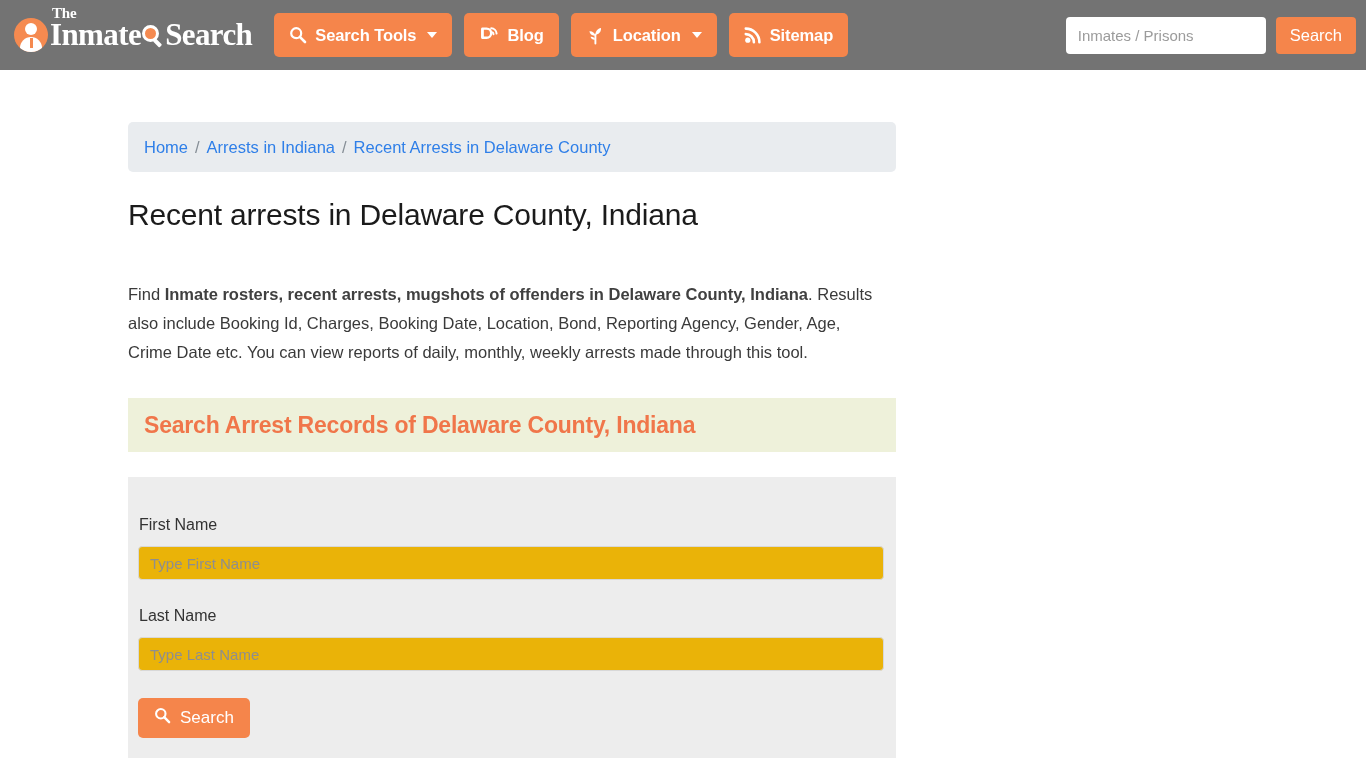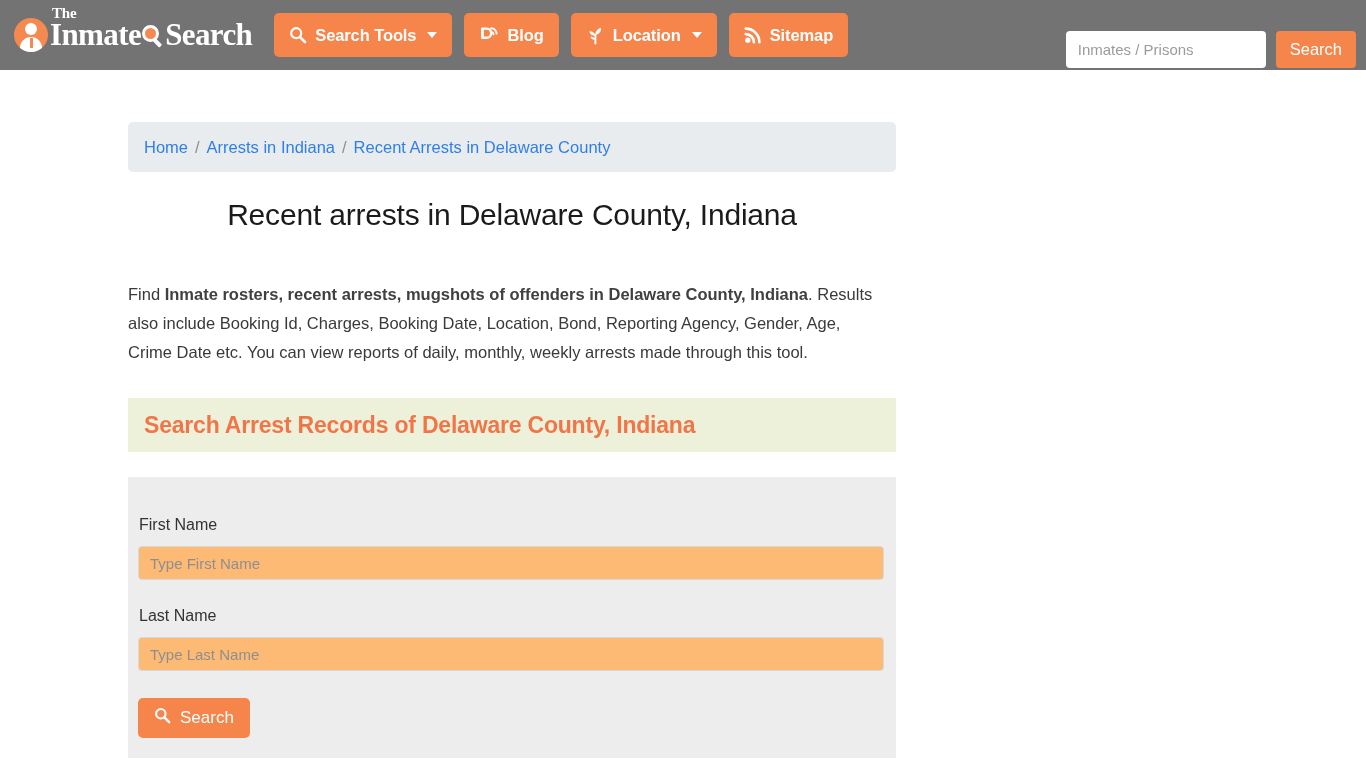--- a/index.html
+++ b/index.html
@@ -128,21 +128,21 @@
     border-right: 5px solid transparent;
     border-top: 6px solid #ffffff;
     margin-left: 3px;
   }
   .pill svg { display: block; }
 
   
   .header-search {
     position: absolute;
     right: 10px;
-    top: 31px;
+    top: 17px;
     display: flex;
     align-items: center;
     gap: 10px;
   }
   .header-search input {
     width: 200px;
     height: 37px;
     border: none;
     border-radius: 4px;
     padding: 0 12px;
@@ -186,21 +186,20 @@
     text-decoration: none;
   }
   .breadcrumb .sep { color: #868e96; }
 
   h1.page-title {
     font-size: 30px;
     font-weight: normal;
     color: #1b1b1b;
     margin: 26px 0 0 0;
     letter-spacing: -0.2px;
-    text-align: center;
   }
 
   p.intro {
     font-size: 16.5px;
     line-height: 29px;
     color: #3a3a3a;
     margin: 48px 0 0 0;
     width: 745px;
   }
   p.intro b { color: #404040; }
@@ -231,21 +230,21 @@
     font-size: 16px;
     color: #333333;
     margin: 15px 0 12px 1px;
   }
   .text-input {
     display: block;
     width: 746px;
     height: 34px;
     border: 1px solid #d8d8d8;
     border-radius: 4px;
-    background: #fdba74;
+    background: #eab308;
     padding: 0 11px;
     font-size: 15px;
     color: #444;
     font-family: "Liberation Sans", sans-serif;
     margin-bottom: 27px;
   }
   .text-input::placeholder { color: #8e8e8e; }
   .btn-form-search {
     background: #f5854b;
     color: #ffffff;

